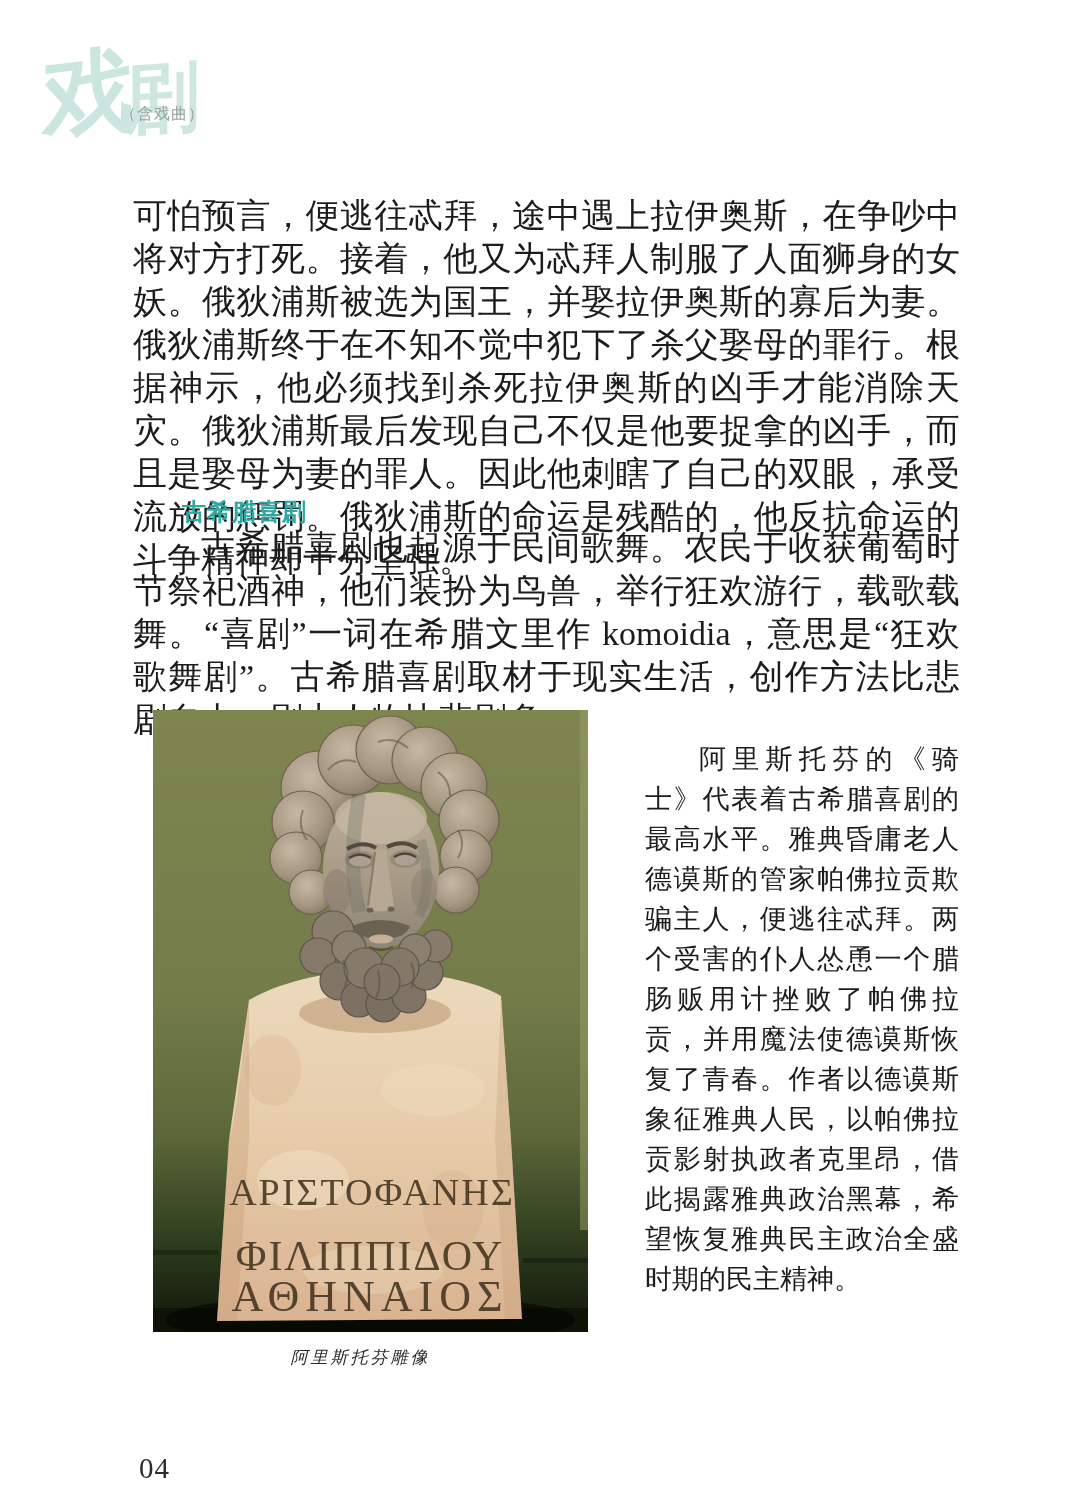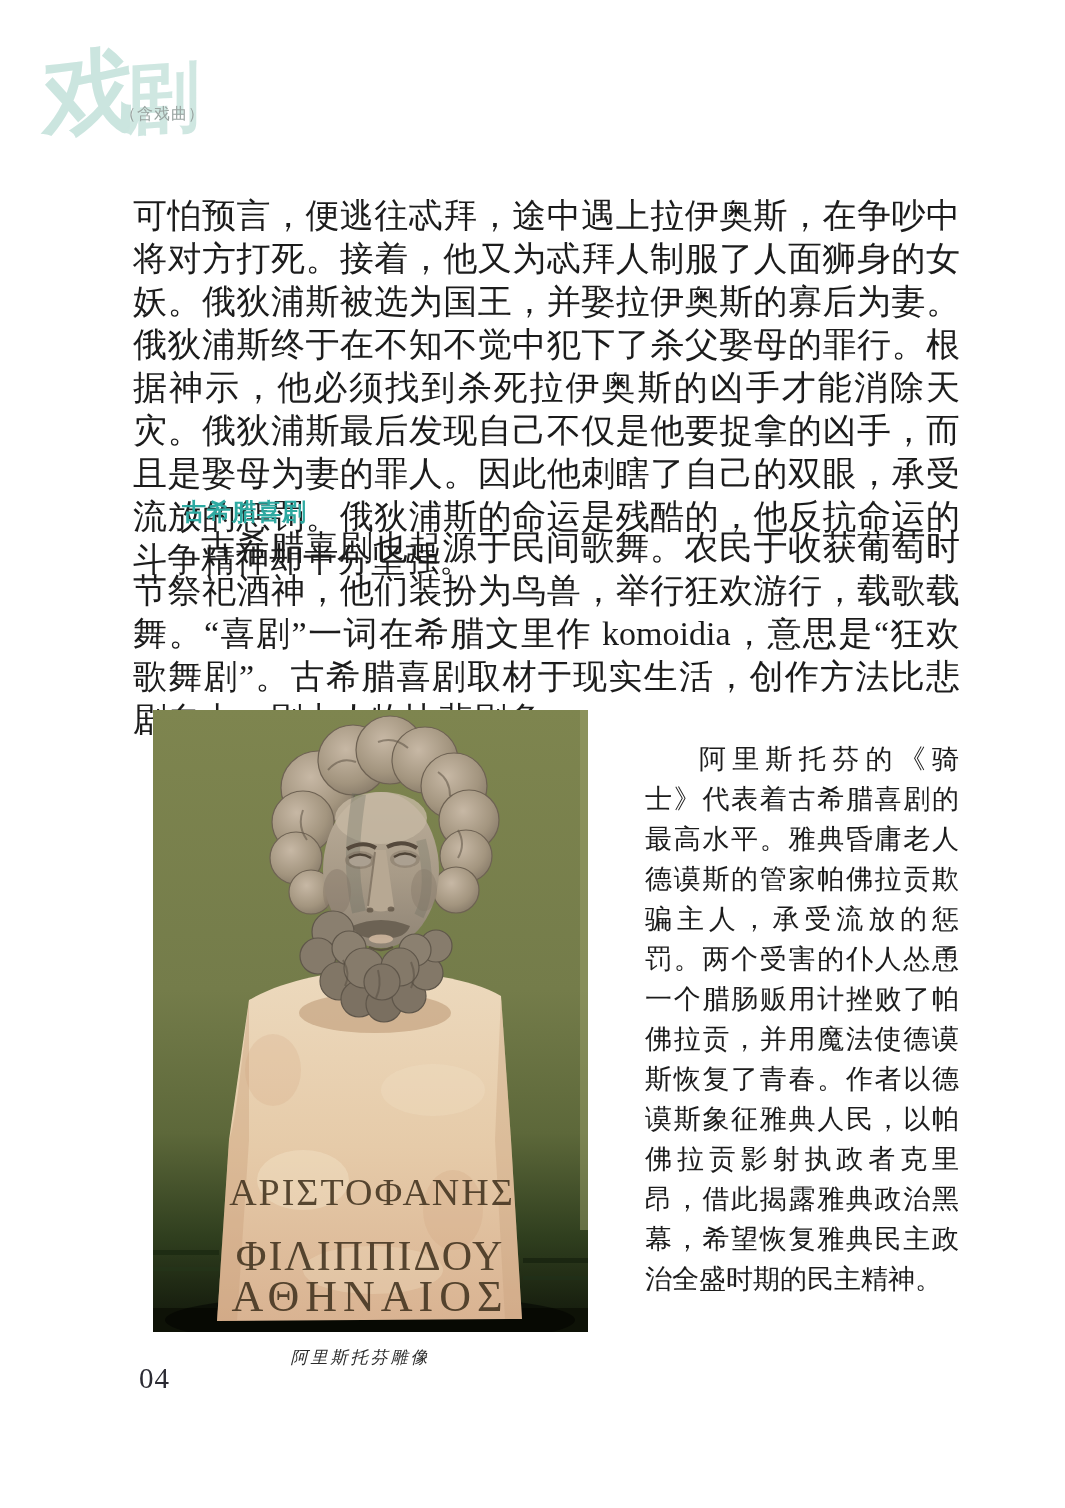--- a/index.html
+++ b/index.html
@@ -41,21 +41,21 @@
     text-align:center; font-size:17px; letter-spacing:3px; color:#2a2a2a;
     font-style:italic;
   }
   .para-knights {
     position:absolute; left:645px; top:712px; width:314px;
     font-size:27px; line-height:40px;
     text-align:justify; text-justify:inter-character;
     text-indent:2em; color:#1c1c1c;
   }
   
-  .page-number { position:absolute; left:139px; top:1362px; font-size:29px; color:#2b2b33; letter-spacing:1px; }
+  .page-number { position:absolute; left:139px; top:1452px; font-size:29px; color:#2b2b33; letter-spacing:1px; }
   .inscr { font-family:"Liberation Serif","DejaVu Serif",serif; fill:#42331f; opacity:.88; }
 </style>
 </head>
 <body>
 
 <div class="page">
 
   <div class="logo">
     <span class="logo-char c1">戏</span>
     <span class="logo-char c2">剧</span>
@@ -193,17 +193,17 @@
       </g>
 
       <text class="inscr" x="219" y="495" font-size="38" letter-spacing="2" text-anchor="middle">ΑΡΙΣΤΟΦΑΝΗΣ</text>
       <text class="inscr" x="217" y="560" font-size="42" letter-spacing="2" text-anchor="middle">ΦΙΛΙΠΠΙΔΟΥ</text>
       <text class="inscr" x="217" y="601" font-size="44" letter-spacing="6" text-anchor="middle">ΑΘΗΝΑΙΟΣ</text>
     </svg>
   </div>
 
   <div class="figure-caption">阿里斯托芬雕像</div>
 
-  <p class="para-knights">阿里斯托芬的《骑士》代表着古希腊喜剧的最高水平。雅典昏庸老人德谟斯的管家帕佛拉贡欺骗主人，承受流放的惩罚。两个受害的仆人怂恿一个腊肠贩用计挫败了帕佛拉贡，并用魔法使德谟斯恢复了青春。作者以德谟斯象征雅典人民，以帕佛拉贡影射执政者克里昂，借此揭露雅典政治黑幕，希望恢复雅典民主政治全盛时期的民主精神。</p>
+  <p class="para-knights">阿里斯托芬的《骑士》代表着古希腊喜剧的最高水平。雅典昏庸老人德谟斯的管家帕佛拉贡欺骗主人，便逃往忒拜。两个受害的仆人怂恿一个腊肠贩用计挫败了帕佛拉贡，并用魔法使德谟斯恢复了青春。作者以德谟斯象征雅典人民，以帕佛拉贡影射执政者克里昂，借此揭露雅典政治黑幕，希望恢复雅典民主政治全盛时期的民主精神。</p>
 
   <div class="page-number">04</div>
 
 </div>
 
 </body></html>

